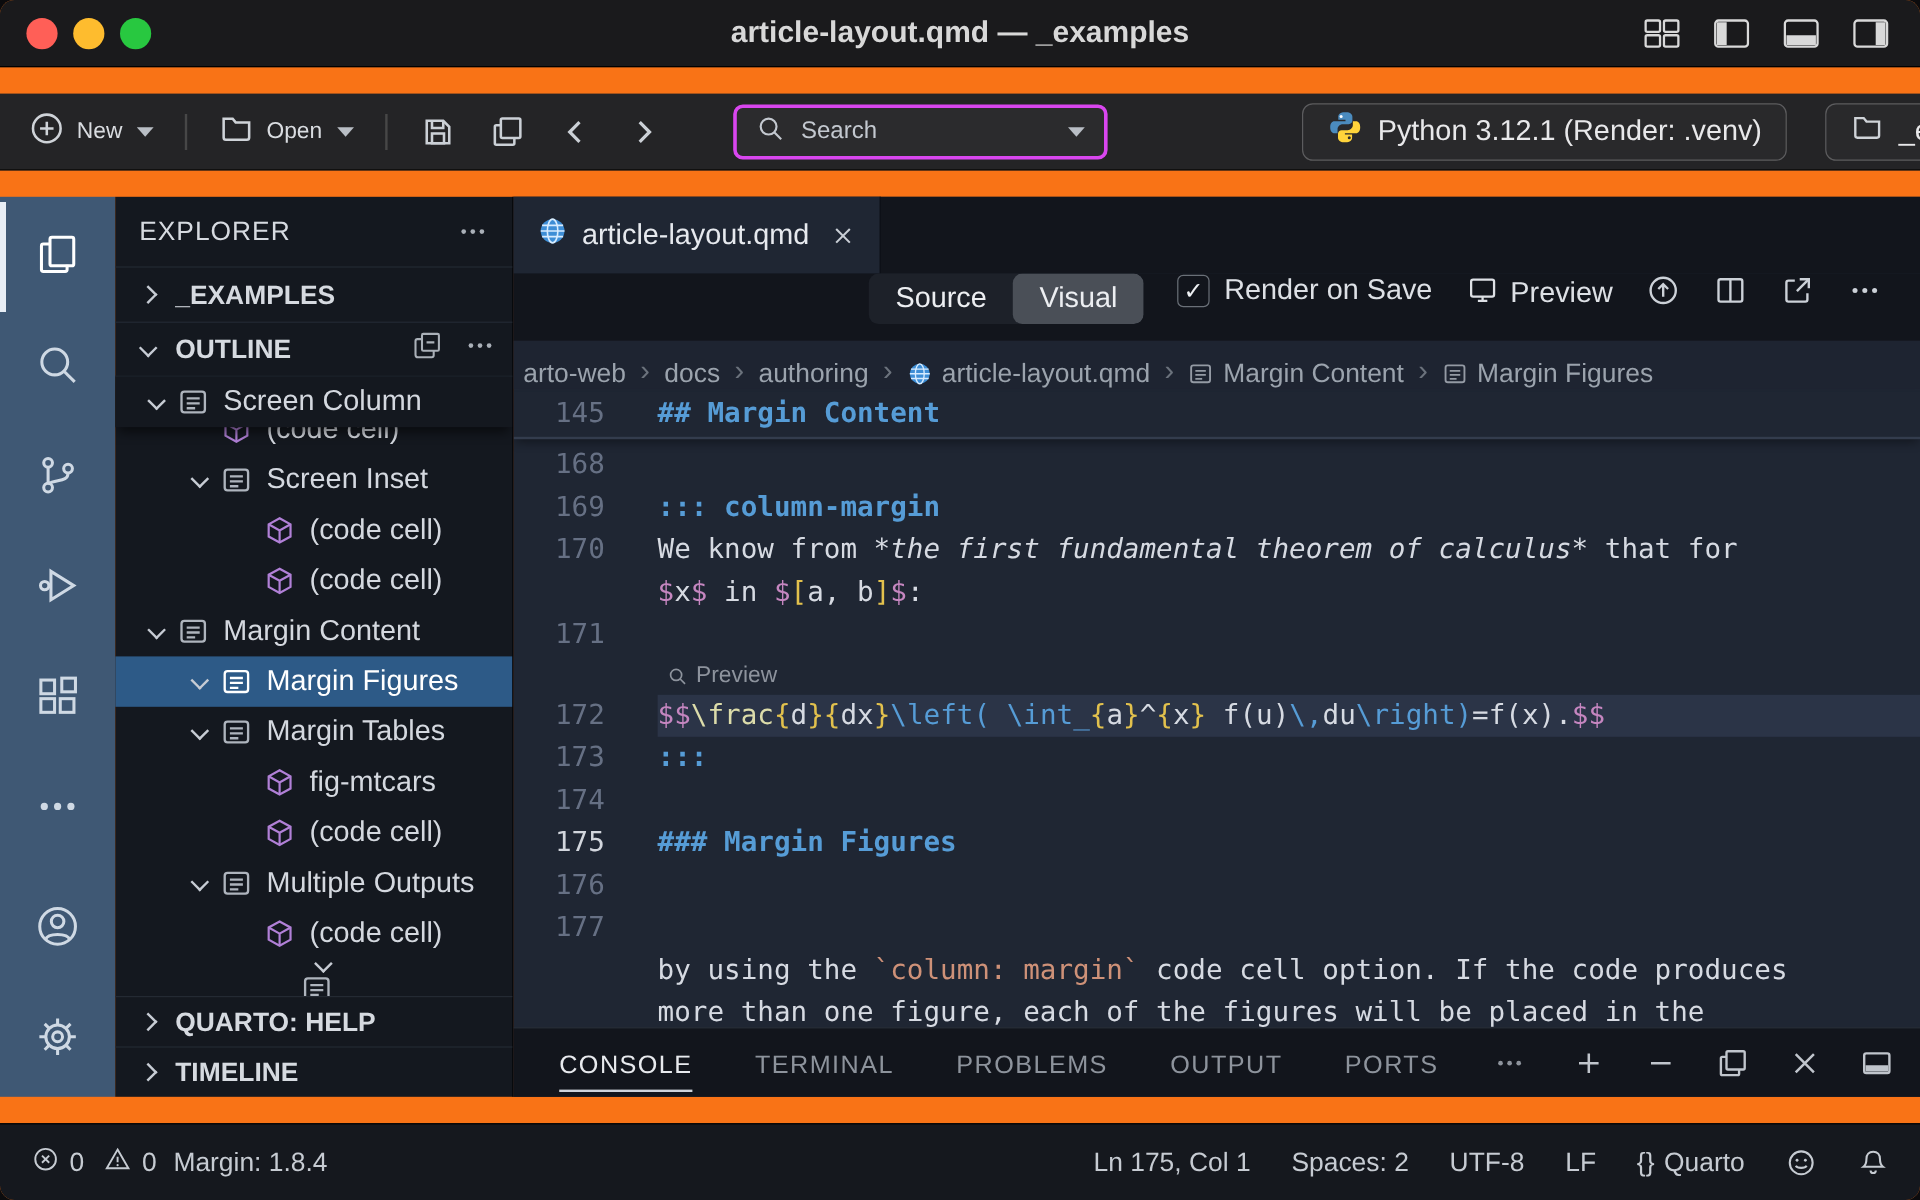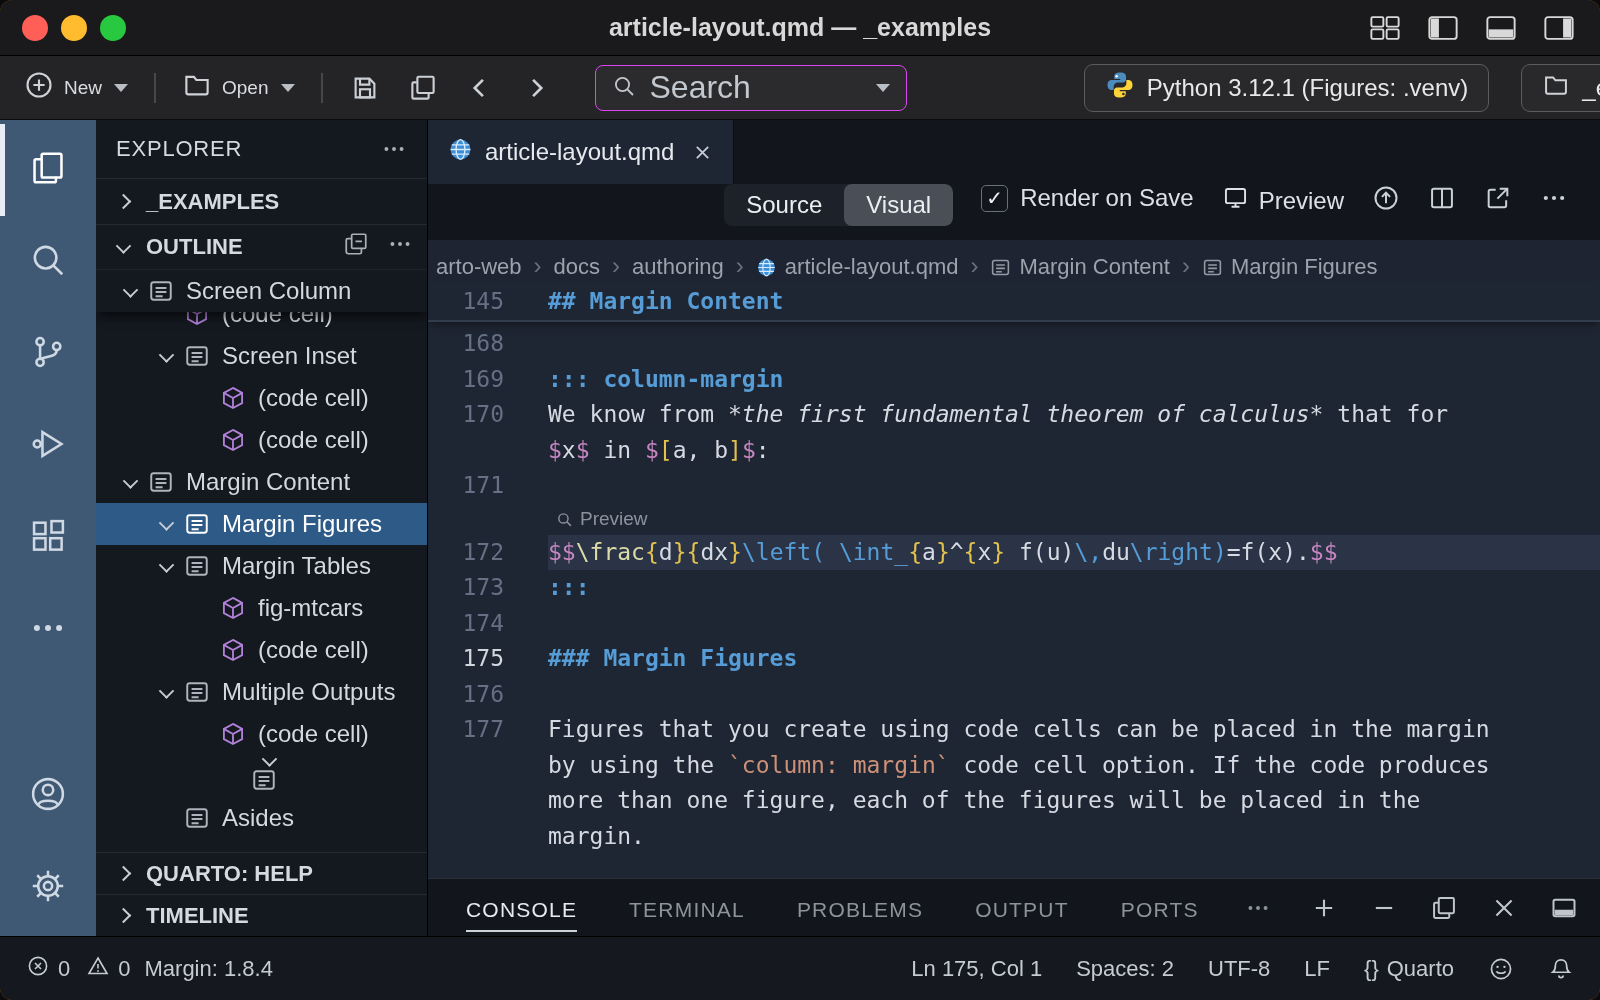--- a/index.html
+++ b/index.html
@@ -1,39 +1,39 @@
 <!DOCTYPE html>
 <html><head>
 <meta charset="utf-8">
 <style>
   html,body{margin:0;padding:0;background:#0b0b0d;}
   *{box-sizing:border-box;}
   .window{
     position:relative;width:1600px;height:1000px;border-radius:12px;overflow:hidden;
-    display:flex;flex-direction:column;background:#a16207;
-    font-family:"Liberation Sans",sans-serif;color:#d6dae2;
+    display:flex;flex-direction:column;background:#f97316;
+    font-family:"Liberation Sans",sans-serif;color:#d6dae2;gap:22px;
   }
   
   .titlebar{position:relative;height:56px;flex:none;background:#1a1a1c;border-bottom:1px solid #000;
     display:flex;align-items:center;}
   .traffic{display:flex;gap:13px;padding-left:22px;}
   .tl{width:26px;height:26px;border-radius:50%;display:inline-block;}
   .tl.red{background:#ff5f57;}.tl.yellow{background:#febc2e;}.tl.green{background:#28c840;}
   .win-title{position:absolute;left:50%;transform:translateX(-50%);font-size:25px;font-weight:600;color:#d8d8d8;white-space:nowrap;}
   .tb-icons{margin-left:auto;display:flex;gap:28px;padding-right:26px;color:#d9d9d9;}
   .tb-icons svg{display:block;}
   
   .toolbar{height:64px;flex:none;background:#242426;border-bottom:1px solid #0c0c0c;
     display:flex;align-items:center;padding:0 0 0 18px;gap:14px;color:#d9dce0;font-size:25px;}
   .tb-btn{display:flex;align-items:center;gap:10px;background:none;border:none;color:#d9dce0;font-size:19px;font-family:inherit;cursor:default;padding:4px 6px;}
   .caret{width:0;height:0;border-left:7px solid transparent;border-right:7px solid transparent;border-top:8px solid #b9bec5;margin-left:2px;}
   .sep{width:2px;height:30px;background:#474747;margin:0 6px;flex:none;}
   .icon-btn{display:flex;align-items:center;justify-content:center;color:#cbd0d6;padding:0 7px;}
-  .searchbox{margin-left:24px;width:312px;height:46px;background:#2b2b2d;border:1px solid #d946ef;border-radius:8px;
-    display:flex;align-items:center;gap:14px;padding:0 16px;color:#c3c8cf;font-size:32px;}
+  .searchbox{margin-left:40px;width:312px;height:46px;background:#2b2b2d;border:3px solid #d946ef;border-radius:8px;
+    display:flex;align-items:center;gap:14px;padding:0 16px;color:#c3c8cf;font-size:20px;}
   .searchbox .caret{margin-left:auto;}
   .pill{height:48px;border:1px solid #5c5c5e;border-radius:9px;background:#29292b;display:flex;align-items:center;gap:12px;padding:0 20px;font-size:24px;color:#e8e8ea;white-space:nowrap;}
   .interp{margin-left:auto;}
   .workspace-pill{margin-left:18px;margin-right:-30px;flex:none;}
   
   .main{flex:1;display:flex;min-height:0;}
   .activitybar{width:96px;flex:none;background:#3f5874;display:flex;flex-direction:column;align-items:stretch;padding:4px 0 2px;}
   .act-item{height:92px;display:flex;align-items:center;justify-content:center;color:#cfd9e4;}
   .act-item.active{color:#ffffff;box-shadow:inset 5px 0 0 #e8eef5;}
   .act-item.push{margin-top:auto;}
@@ -192,21 +192,21 @@
       <span>Search</span>
       <span class="caret"></span>
     </div>
     <div class="pill interp">
       <span><svg width="30" height="30" viewBox="0 0 24 24">
             <path fill="#4B8BBE" d="M11.8 2c-3 0-4.4 1.3-4.4 3v2.1h4.8v.9H4.9C3 8 2 9.7 2 12s1 4 2.9 4h2V13.4C6.9 11.5 8.5 10 10.4 10h4c1.3 0 2.4-1.1 2.4-2.4V5c0-1.7-1.6-3-3.9-3h-1.1z"></path>
             <circle cx="9.3" cy="4.9" r="1" fill="#fff"></circle>
             <path fill="#FFD43B" d="M12.2 22c3 0 4.4-1.3 4.4-3v-2.1h-4.8V16h7.3c1.9 0 2.9-1.7 2.9-4s-1-4-2.9-4h-2v2.6c0 1.9-1.6 3.4-3.5 3.4h-4c-1.3 0-2.4 1.1-2.4 2.4V19c0 1.7 1.6 3 3.9 3h1.1z"></path>
             <circle cx="14.7" cy="19.1" r="1" fill="#2b2b2d"></circle>
           </svg></span>
-      <span>Python 3.12.1 (Figures: .venv)</span>
+      <span>Python 3.12.1 (Render: .venv)</span>
     </div>
     <div class="pill workspace-pill">
       <span><svg width="28" height="28" viewBox="0 0 24 24" fill="none" stroke="#cfd3d8" stroke-width="1.7">
             <path d="M3.5 5.5h6l2 2.5h9v10a1.5 1.5 0 0 1-1.5 1.5H5a1.5 1.5 0 0 1-1.5-1.5z"></path>
           </svg></span>
       <span>_e</span>
     </div>
   </div>
 
   <div class="main">
@@ -625,21 +625,20 @@
             <div class="code-row">
               <span class="gutter cur">175</span>
               <span class="line-content"><span style="color: rgb(86, 156, 214); font-weight: bold;">### Margin Figures</span></span>
             </div>
             <div class="code-row">
               <span class="gutter">176</span>
               <span class="line-content"></span>
             </div>
             <div class="code-row">
               <span class="gutter">177</span>
-              <span class="line-content"><span style="color: rgb(214, 218, 226);">Figures that you create using code cells can be placed in the margin</span></span>
             </div>
             <div class="code-row">
               <span class="gutter"></span>
               <span class="line-content"><span style="color: rgb(214, 218, 226);">by using the </span><span style="color: rgb(206, 145, 120);">`column: margin`</span><span style="color: rgb(214, 218, 226);"> code cell option. If the code produces</span></span>
             </div>
             <div class="code-row">
               <span class="gutter"></span>
               <span class="line-content"><span style="color: rgb(214, 218, 226);">more than one figure, each of the figures will be placed in the</span></span>
             </div>
             <div class="code-row">

